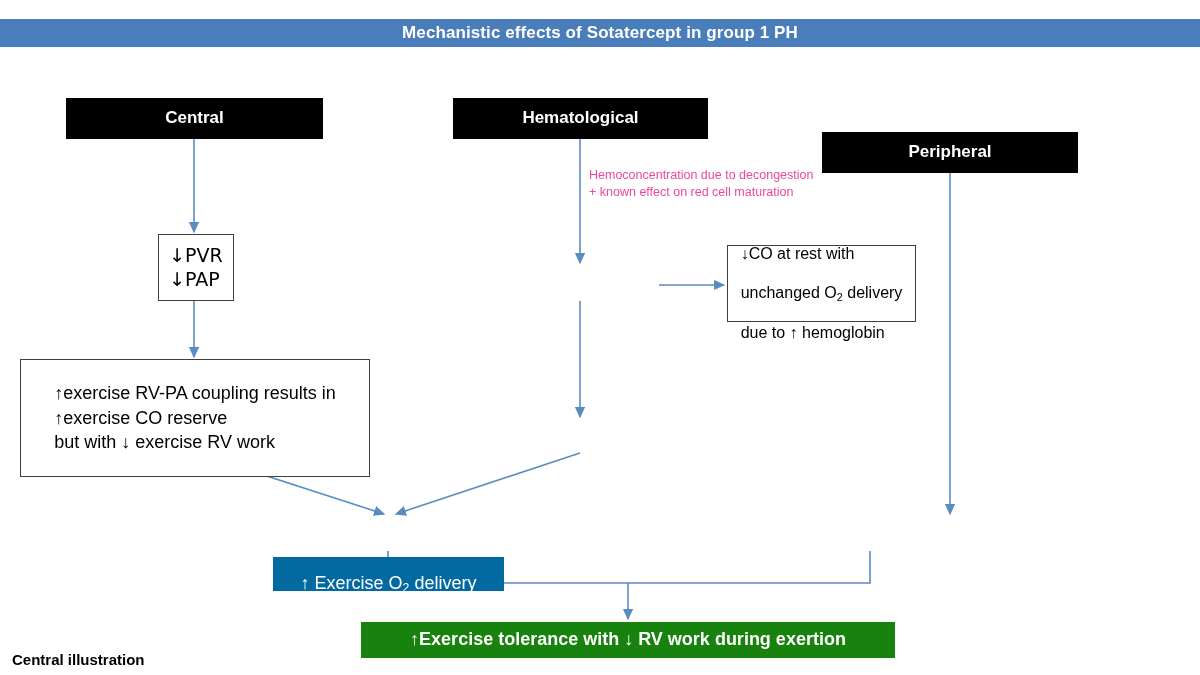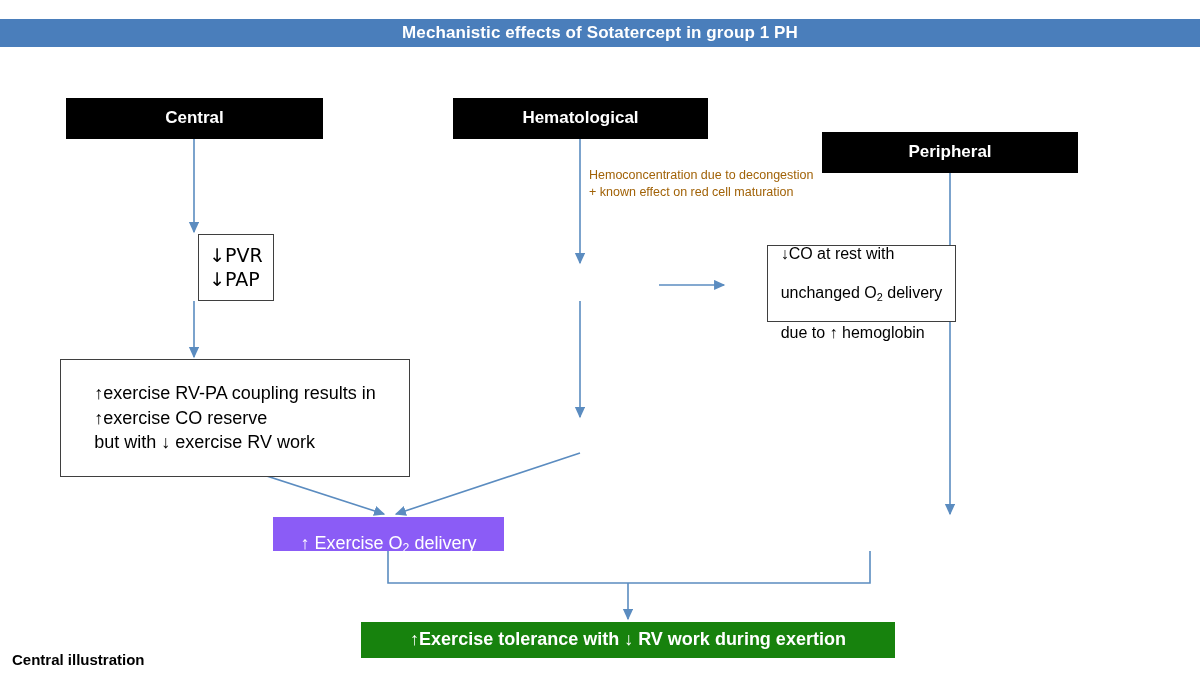--- a/index.html
+++ b/index.html
@@ -61,47 +61,47 @@
     color: #ffffff;
     font-size: 17px;
     font-weight: bold;
   }
 
   .node-plain {
     background: #ffffff;
     color: #000000;
     border: 1px solid #3f3f3f;
     font-size: 19px;
-    margin-left: 40px;
   }
 
   .node-red {
-    background: #8b5cf6;
+    background: #0369a1;
     color: #ffffff;
     font-size: 18px;
     font-weight: normal;
+    margin-top: 40px;
   }
 
   .node-green {
     background: #17820d;
     color: #ffffff;
     font-size: 18px;
     font-weight: bold;
   }
 
   .node-text {
     white-space: pre-line;
     padding: 0 4px;
   }
 
   
   .annotation {
     position: absolute;
     font-size: 12.5px;
-    color: #a16207;
+    color: #ec4899;
     line-height: 1.35;
     white-space: pre-line;
     text-align: left;
   }
 
   .caption {
     position: absolute;
     font-size: 15px;
     color: #000000;
   }

